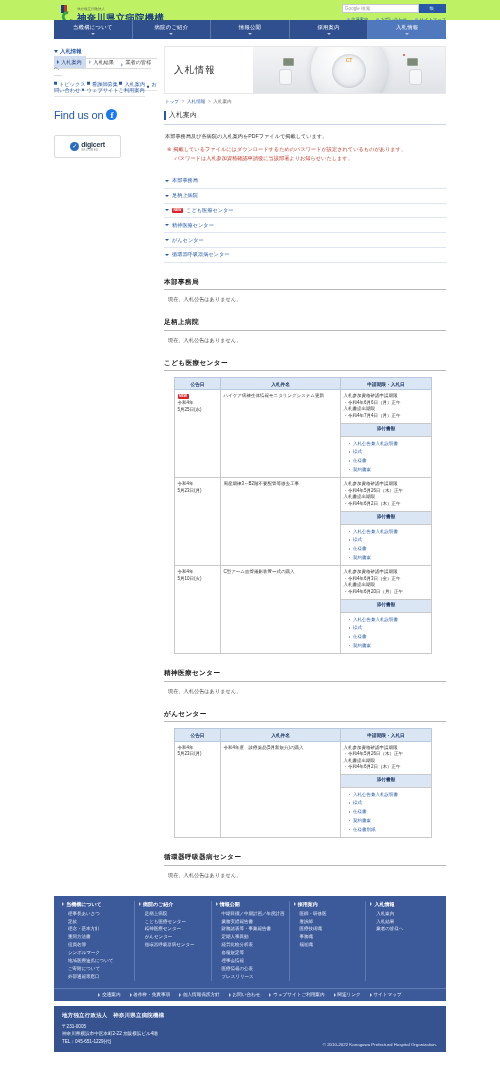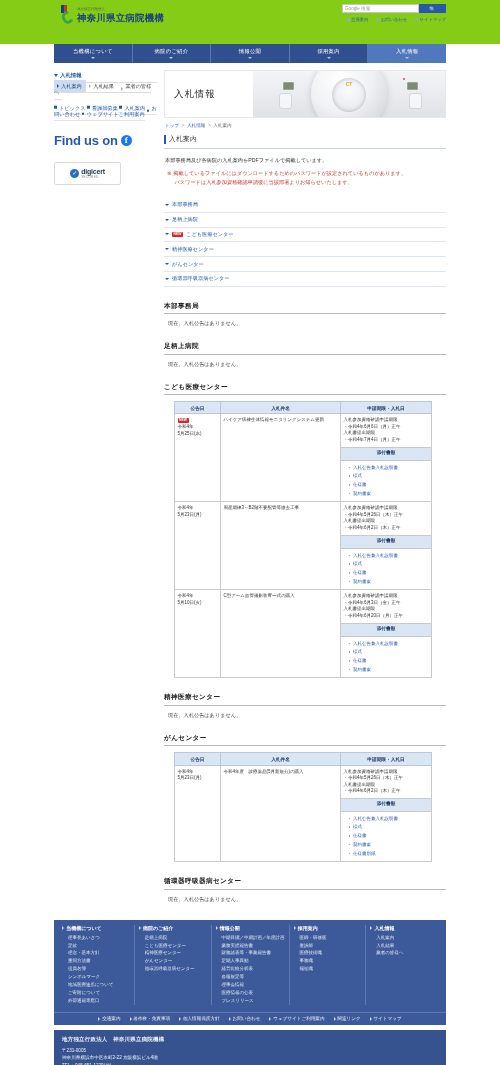--- a/index.html
+++ b/index.html
@@ -6,21 +6,21 @@
   html, body { margin:0; padding:0; }
   body {
     width:500px; height:1065px;
     font-family:"Liberation Sans","DejaVu Sans",sans-serif;
     font-size:5.2px; color:#333; background:#ffffff;
     overflow:hidden;
   }
   a { text-decoration:none; color:inherit; }
 
   
-  .header { width:500px; height:44px; background:#84cc16; position:relative; }
+  .header { width:500px; height:20px; background:#bef264; position:relative; }
   .logo-wrap { position:absolute; left:61px; top:5px; display:flex; align-items:flex-start; gap:3px; }
   .logo-mark { width:13px; height:19px; position:relative; flex:none; }
   .logo-mark .bar { position:absolute; left:0; top:0; width:3px; height:8px; background:#1b3f7e; }
   .logo-mark .bar2 { position:absolute; left:3.4px; top:0; width:2.6px; height:8px; background:#c0392b; }
   .logo-mark .swoosh {
     position:absolute; left:0.5px; top:5.5px; width:11px; height:13px;
     border:3px solid #3aa34a; border-radius:50%;
     border-right-color:transparent; border-top-color:#3aa34a;
     transform:rotate(-28deg);
   }
@@ -74,21 +74,21 @@
 
   .side-links { margin-top:9px; }
   .side-link {
     font-size:5.2px; color:#2759a8; padding:3.6px 0 3.6px 5px; position:relative;
     border-bottom:1px solid #e4e4e4; line-height:1; cursor:pointer;
   }
   .side-link::before { content:""; position:absolute; left:0; top:50%; transform:translateY(-50%);
     width:2.6px;height:2.6px;background:#2759a8; }
 
   .find-us { margin-top:16px; display:flex; align-items:center; gap:3px; }
-  .find-us .fu-text { font-size:13px; color:#2759a8; font-weight:bold; letter-spacing:-0.2px; }
+  .find-us .fu-text { font-size:11px; color:#2759a8; font-weight:normal; letter-spacing:-0.2px; }
   .fb-ic { width:11px;height:11px;border-radius:50%;background:#1877f2;position:relative;flex:none; }
   .fb-ic::after { content:"f"; position:absolute; left:50%; top:48%; transform:translate(-50%,-50%);
     color:#fff; font-size:9px; font-weight:bold; font-family:"Liberation Serif",serif; }
 
   .digicert {
     margin-top:14px; width:67px; height:23px; border:1px solid #dadada; border-radius:2px;
     background:#fff; display:flex; align-items:center; justify-content:center; gap:2px;
   }
   .dc-check { width:9px;height:9px;border-radius:50%;background:#2a6ebb;position:relative;flex:none; }
   .dc-check::after { content:"✓"; position:absolute; left:50%; top:50%; transform:translate(-50%,-52%); color:#fff; font-size:6px; }

